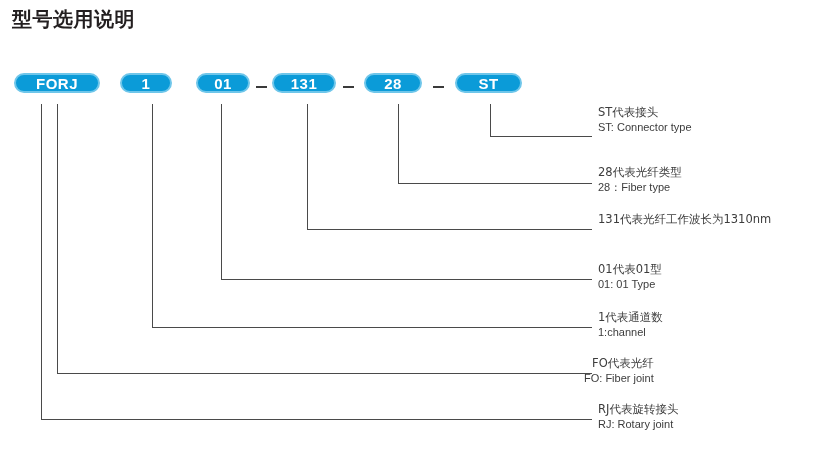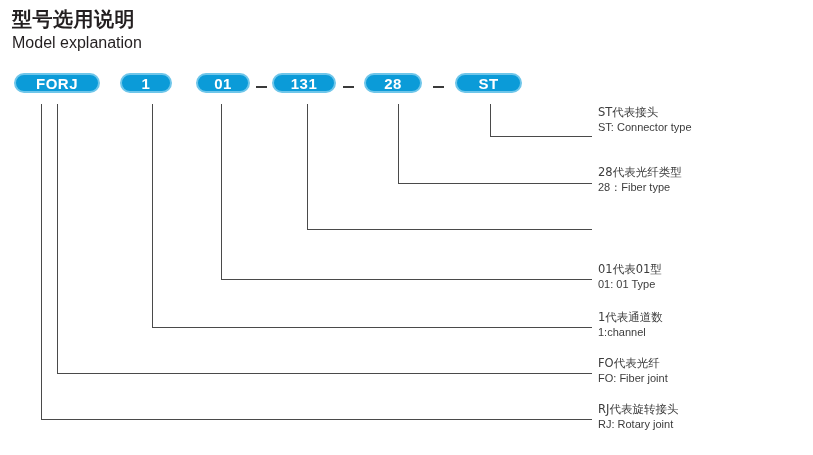--- a/index.html
+++ b/index.html
@@ -64,21 +64,20 @@
     font-size:11px;color:#3c3c3c;line-height:15px;
     font-family:"Liberation Sans","DejaVu Sans",sans-serif;
   }
 </style>
 </head>
 <body>
 
 <div id="stage">
 
   <div class="heading-cn">型号选用说明</div>
-  <div class="heading-en">Model explanation</div>
 
   <div id="pill-layer">
       <div class="pill" style="left: 14px; top: 73px; width: 86px;">FORJ</div>
       <div class="pill" style="left: 120px; top: 73px; width: 52px;">1</div>
       <div class="pill" style="left: 196px; top: 73px; width: 54px;">01</div>
       <div class="pill" style="left: 272px; top: 73px; width: 64px;">131</div>
       <div class="pill" style="left: 364px; top: 73px; width: 58px;">28</div>
       <div class="pill" style="left: 455px; top: 73px; width: 67px;">ST</div>
     </div>
   <div id="dash-layer">
@@ -105,30 +104,31 @@
   <div id="anno-layer">
       <div class="anno" style="top: 105px; left: 598px;">
         <div class="cn">ST代表接头</div>
         <div class="en">ST: Connector type</div>
       </div>
       <div class="anno" style="top: 165px; left: 598px;">
         <div class="cn">28代表光纤类型</div>
         <div class="en">28：Fiber type</div>
       </div>
       <div class="anno" style="top: 212px; left: 598px;">
+        <div class="cn">131代表光纤工作波长为1310nm</div>
       </div>
       <div class="anno" style="top: 262px; left: 598px;">
         <div class="cn">01代表01型</div>
         <div class="en">01: 01 Type</div>
       </div>
       <div class="anno" style="top: 310px; left: 598px;">
         <div class="cn">1代表通道数</div>
         <div class="en">1:channel</div>
       </div>
-      <div class="anno" style="top: 356px; left: 598px;">
+      <div class="anno" style="top: 356px; left: 584px; text-align: right;">
         <div class="cn">FO代表光纤</div>
         <div class="en">FO:  Fiber joint</div>
       </div>
       <div class="anno" style="top: 402px; left: 598px;">
         <div class="cn">RJ代表旋转接头</div>
         <div class="en">RJ:  Rotary joint</div>
       </div>
     </div>
 
 </div>

